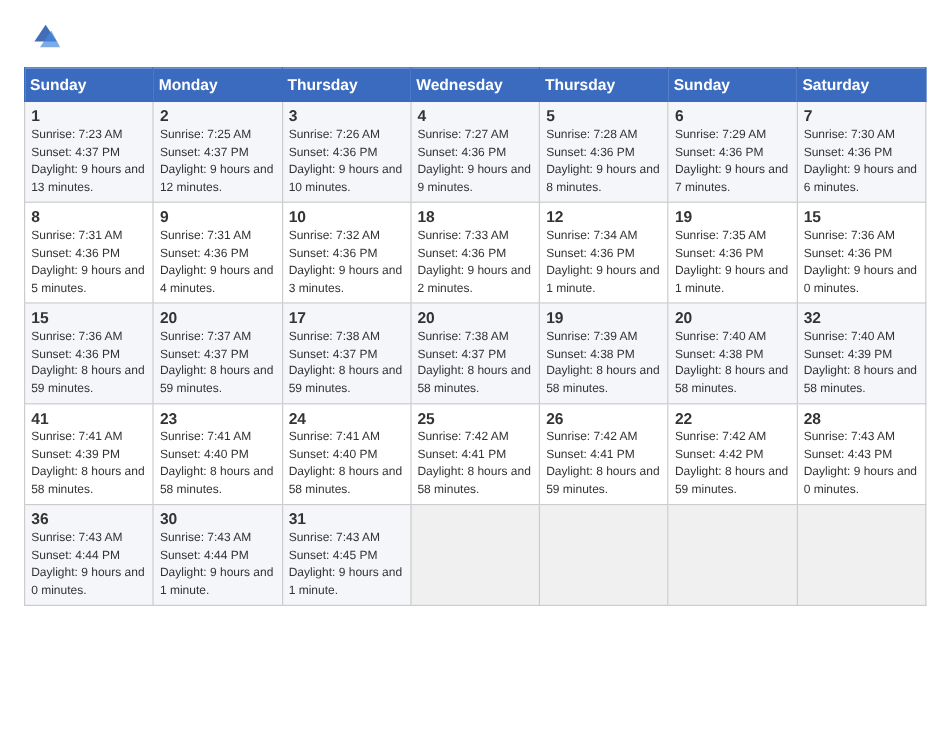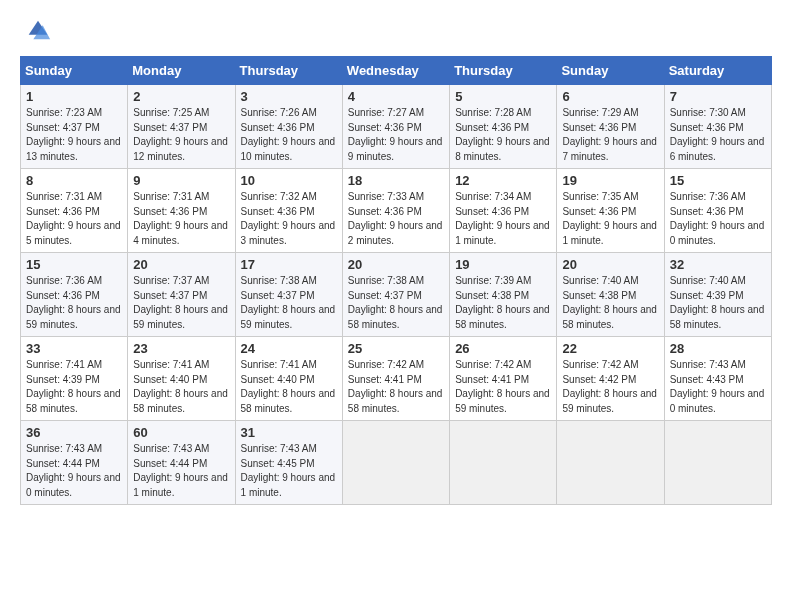--- a/index.html
+++ b/index.html
@@ -154,31 +154,31 @@
       <tr>
         <td><span class="day-num">15</span><span class="cell-text">Sunrise: 7:36 AM<br>Sunset: 4:36 PM<br>Daylight: 8 hours and 59 minutes.</span></td>
         <td><span class="day-num">20</span><span class="cell-text">Sunrise: 7:37 AM<br>Sunset: 4:37 PM<br>Daylight: 8 hours and 59 minutes.</span></td>
         <td><span class="day-num">17</span><span class="cell-text">Sunrise: 7:38 AM<br>Sunset: 4:37 PM<br>Daylight: 8 hours and 59 minutes.</span></td>
         <td><span class="day-num">20</span><span class="cell-text">Sunrise: 7:38 AM<br>Sunset: 4:37 PM<br>Daylight: 8 hours and 58 minutes.</span></td>
         <td><span class="day-num">19</span><span class="cell-text">Sunrise: 7:39 AM<br>Sunset: 4:38 PM<br>Daylight: 8 hours and 58 minutes.</span></td>
         <td><span class="day-num">20</span><span class="cell-text">Sunrise: 7:40 AM<br>Sunset: 4:38 PM<br>Daylight: 8 hours and 58 minutes.</span></td>
         <td><span class="day-num">32</span><span class="cell-text">Sunrise: 7:40 AM<br>Sunset: 4:39 PM<br>Daylight: 8 hours and 58 minutes.</span></td>
       </tr>
       <tr>
-        <td><span class="day-num">33</span><span class="cell-text">Sunrise: 7:41 AM<br>Sunset: 4:39 PM<br>Daylight: 8 hours and 58 minutes.</span></td>
+        <td><span class="day-num">41</span><span class="cell-text">Sunrise: 7:41 AM<br>Sunset: 4:39 PM<br>Daylight: 8 hours and 58 minutes.</span></td>
         <td><span class="day-num">23</span><span class="cell-text">Sunrise: 7:41 AM<br>Sunset: 4:40 PM<br>Daylight: 8 hours and 58 minutes.</span></td>
         <td><span class="day-num">24</span><span class="cell-text">Sunrise: 7:41 AM<br>Sunset: 4:40 PM<br>Daylight: 8 hours and 58 minutes.</span></td>
         <td><span class="day-num">25</span><span class="cell-text">Sunrise: 7:42 AM<br>Sunset: 4:41 PM<br>Daylight: 8 hours and 58 minutes.</span></td>
         <td><span class="day-num">26</span><span class="cell-text">Sunrise: 7:42 AM<br>Sunset: 4:41 PM<br>Daylight: 8 hours and 59 minutes.</span></td>
         <td><span class="day-num">22</span><span class="cell-text">Sunrise: 7:42 AM<br>Sunset: 4:42 PM<br>Daylight: 8 hours and 59 minutes.</span></td>
         <td><span class="day-num">28</span><span class="cell-text">Sunrise: 7:43 AM<br>Sunset: 4:43 PM<br>Daylight: 9 hours and 0 minutes.</span></td>
       </tr>
       <tr>
         <td><span class="day-num">36</span><span class="cell-text">Sunrise: 7:43 AM<br>Sunset: 4:44 PM<br>Daylight: 9 hours and 0 minutes.</span></td>
-        <td><span class="day-num">60</span><span class="cell-text">Sunrise: 7:43 AM<br>Sunset: 4:44 PM<br>Daylight: 9 hours and 1 minute.</span></td>
+        <td><span class="day-num">30</span><span class="cell-text">Sunrise: 7:43 AM<br>Sunset: 4:44 PM<br>Daylight: 9 hours and 1 minute.</span></td>
         <td><span class="day-num">31</span><span class="cell-text">Sunrise: 7:43 AM<br>Sunset: 4:45 PM<br>Daylight: 9 hours and 1 minute.</span></td>
         <td class="empty-cell"></td>
         <td class="empty-cell"></td>
         <td class="empty-cell"></td>
         <td class="empty-cell"></td>
       </tr>
     </tbody>
 </table>
 
 </body></html>

